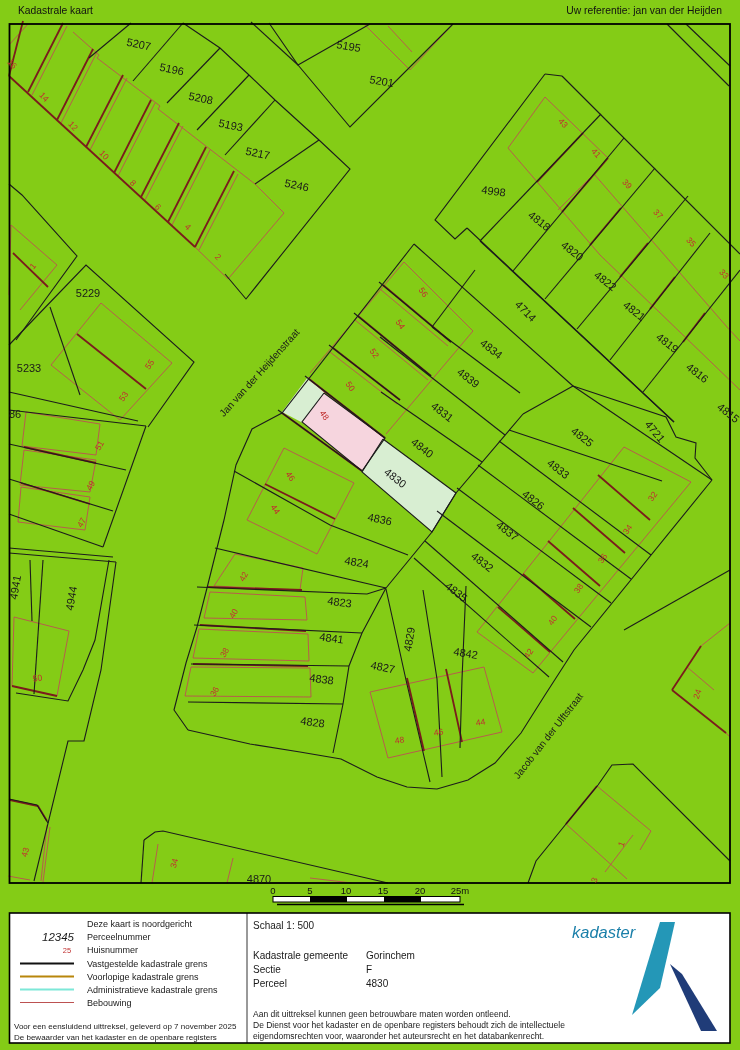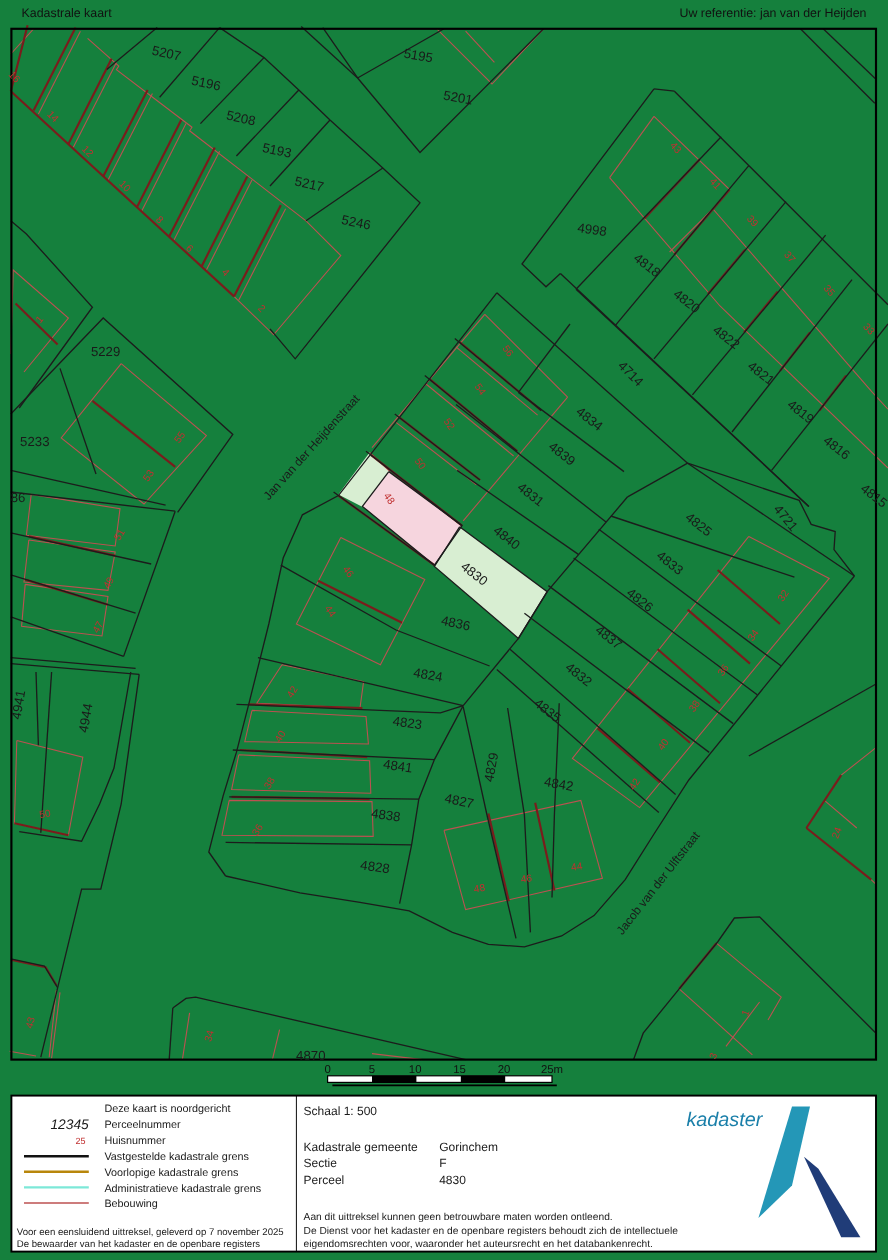--- a/index.html
+++ b/index.html
@@ -1,16 +1,16 @@
 <!DOCTYPE html>
 <html><head>
 <meta charset="utf-8">
 <style>
   html,body{margin:0;padding:0;background:#fff;}
-  #page{position:relative;width:740px;height:1050px;background:#15803d;overflow:hidden;
+  #page{position:relative;width:740px;height:1050px;background:#84cc16;overflow:hidden;
         font-family:"Liberation Sans", sans-serif;}
   svg{position:absolute;left:0;top:0;}
   text{font-family:"Liberation Sans", sans-serif;}
 </style>
 </head>
 <body>
 <div id="page">
 <svg width="740" height="1050" viewBox="0 0 740 1050">
 
   <text x="18" y="14" font-size="10.3" fill="#111">Kadastrale kaart</text>

